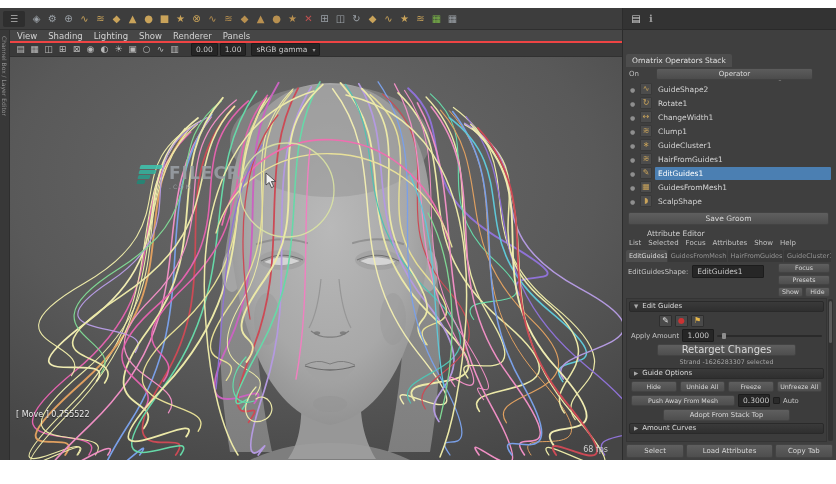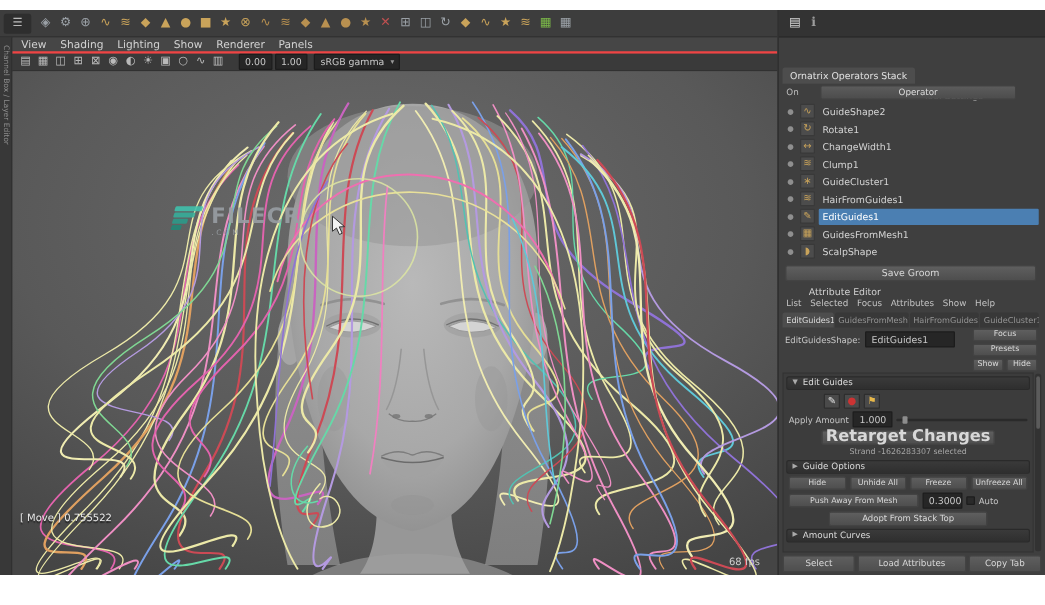--- a/index.html
+++ b/index.html
@@ -94,21 +94,21 @@
   .sec-h{height:11px;background:linear-gradient(#3a3a3a,#2f2f2f);border:1px solid #2a2a2a;border-radius:2px;
          color:#dadada;font-size:7px;line-height:9px;padding-left:4px;display:flex;gap:4px;align-items:center;}
   .sec-h .arr{font-size:5.5px;color:#aaa;}
   .eg-icons{display:flex;gap:3px;align-items:center;height:13px;padding-left:30px;}
   .eg-ico{width:13px;height:12px;background:#4a4a4a;border:1px solid #2e2e2e;border-radius:1px;
           font-size:8px;line-height:10px;text-align:center;}
   .row{display:flex;align-items:center;gap:3px;padding:0 2px;font-size:6.8px;color:#c4c4c4;}
   .num{width:32px;text-align:right;}
   .slider{flex:1;height:2px;background:#2a2a2a;border-radius:1px;position:relative;}
   .slider i{position:absolute;left:5px;top:-2px;width:4px;height:6px;background:#8d8d8d;border-radius:1px;}
-  .retarget{height:12px;font-size:13px;line-height:10px;margin:0 28px;font-weight:bold;}
+  .retarget{height:12px;font-size:10px;line-height:10px;margin:0 28px;}
   .strand{font-size:6.3px;color:#a6a6a6;text-align:center;height:8px;line-height:8px;}
   .gobs .btn{flex:1;height:11px;font-size:6.3px;line-height:9px;}
   .push{width:104px;height:11px;font-size:6.3px;line-height:9px;flex:0 0 auto;}
   .checkbox{width:7px;height:7px;background:#2a2a2a;border:1px solid #1d1d1d;display:inline-block;border-radius:1px;}
   .adopt{height:12px;font-size:6.8px;line-height:10px;margin:0 34px;}
   .scrollbar{position:absolute;right:3px;top:291px;bottom:19px;width:5px;background:#323232;border-radius:2px;}
   .scrollbar i{position:absolute;left:1px;top:2px;width:3px;height:42px;background:#5b5b5b;border-radius:2px;}
   .ae-footer{position:absolute;left:3px;right:3px;bottom:2px;height:14px;display:flex;gap:2px;justify-content:center;}
   .ae-footer .btn{font-size:7px;line-height:12px;}
   .f-sel{flex:1;}.f-load{flex:1.5;}.f-copy{flex:1;}

